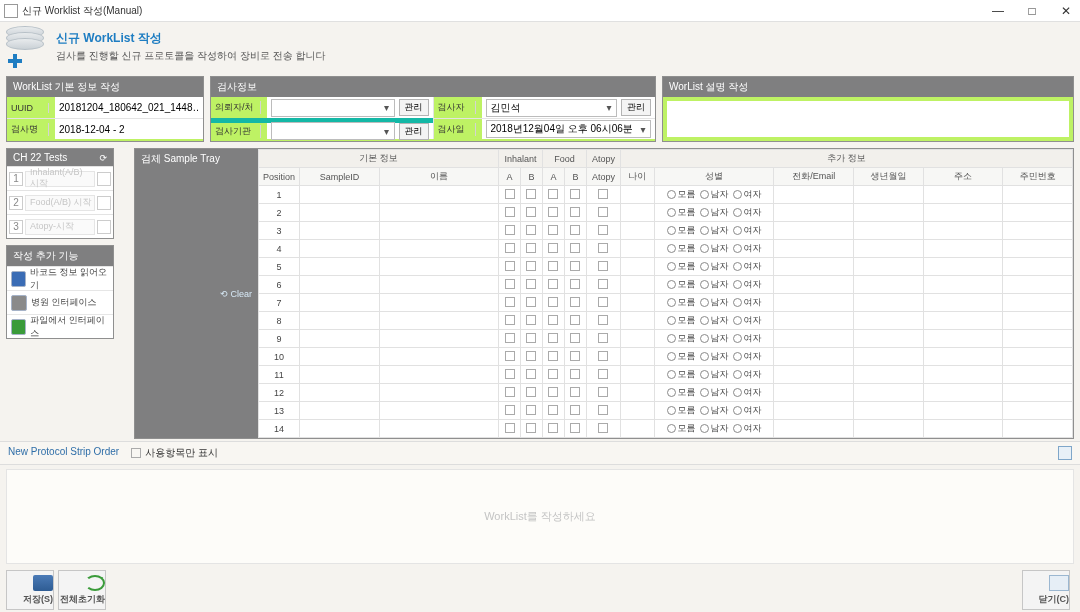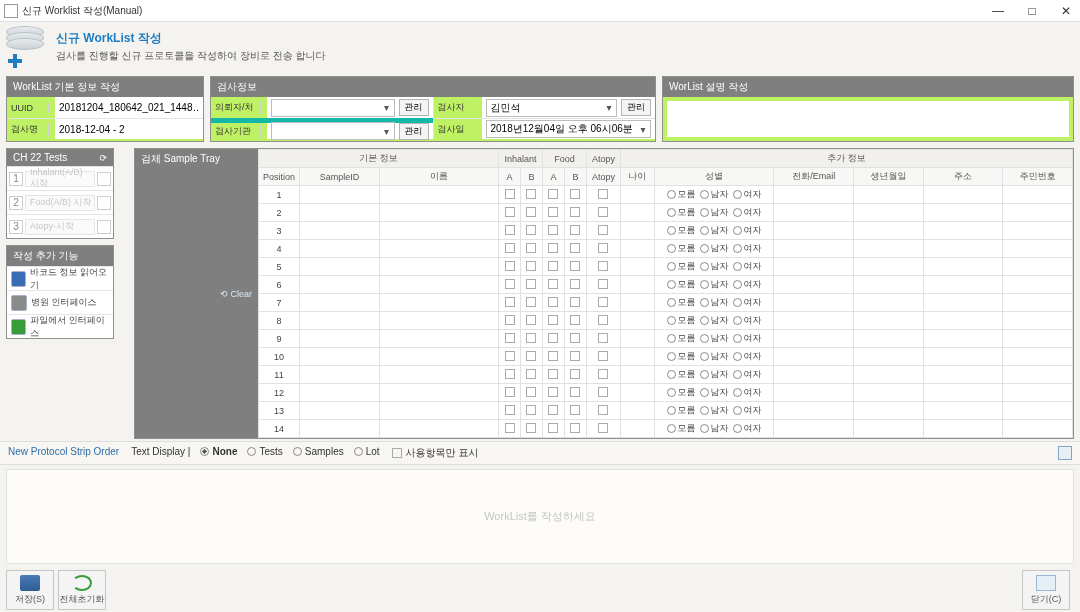--- a/index.html
+++ b/index.html
@@ -57,21 +57,21 @@
 .radio-grp { display: flex; gap: 4px; justify-content: center; }
 .radio-grp label { display: flex; align-items: center; gap: 2px; }
 .radio-dot { width: 9px; height: 9px; border: 1px solid #8a8a8a; border-radius: 50%; }
 
 .strip-bar { padding: 4px 8px; display: flex; align-items: flex-start; gap: 12px; font-size: 10px; color: #333; border-top: 1px solid #ddd; border-bottom: 1px solid #ddd; background: #f8f6f2; }
 .strip-bar .title { color: #2f6ea8; }
 .strip-bar .radio-line { display: flex; align-items: center; gap: 10px; }
 .strip-bar .radio-line label { display: flex; align-items: center; gap: 3px; }
 .placeholder-area { flex: 1; display: flex; align-items: center; justify-content: center; color: #c4c4c4; font-size: 11px; border: 1px solid #e4e4e4; margin: 4px 6px; background: #fdfcf9; }
 .footer { height: 44px; display: flex; align-items: center; padding: 0 6px; }
-.footer .fbtn { display: flex; flex-direction: column; align-items: center; width: 48px; height: 40px; border: 1px solid #c6c6c6; background: #f4f4f4; margin-right: 4px; justify-content: center; font-size: 9px; color: #555; }
+.footer .fbtn { display: flex; flex-direction: column; align-items: flex-end; width: 48px; height: 40px; border: 1px solid #c6c6c6; background: #f4f4f4; margin-right: 4px; justify-content: center; font-size: 9px; color: #555; font-weight: bold; }
 .footer .fbtn .fico { width: 20px; height: 16px; margin-bottom: 2px; }
 .footer .spacer { flex: 1; }
 
 .desc-body { padding: 4px; height: 44px; }
 select, input { font-size: 10px; font-family: inherit; }
 </style>
 </head>
 <body>
 
 <div class="titlebar">
@@ -562,39 +562,20 @@
     <td></td>
             </tr>
           </tbody>
       </table>
     </div>
   </div>
 </div>
 
 <div class="strip-bar">
   <span class="title">New Protocol Strip Order</span>
-  <div class="radio-line">
-    <span>Text Display |</span>
-    <label>
-        <span class="radio-dot" style="background:radial-gradient(#555 40%,transparent 45%)"></span>
-        <b>None</b>
-      </label>
-    <label>
-        <span class="radio-dot"></span>
-        <span>Tests</span>
-      </label>
-    <label>
-        <span class="radio-dot"></span>
-        <span>Samples</span>
-      </label>
-    <label>
-        <span class="radio-dot"></span>
-        <span>Lot</span>
-      </label>
-  </div>
   <label style="display:flex;align-items:center;gap:4px">
       <span class="chk"></span>
       <span>사용항목만 표시</span>
     </label>
   <div style="flex:1"></div>
   <div style="width:14px;height:14px;border:1px solid #7fa6c9;background:#e8f0f7"></div>
 </div>
 
 <div class="placeholder-area">WorkList를 작성하세요</div>
 

